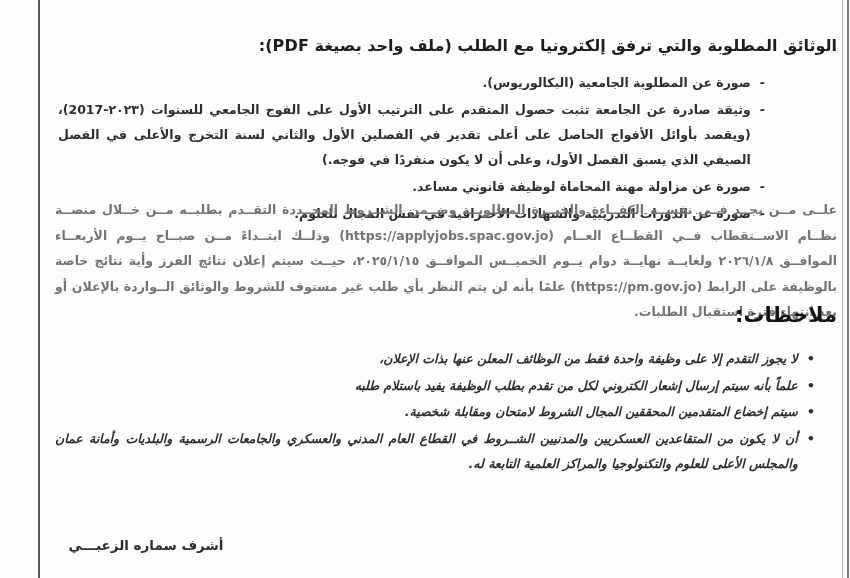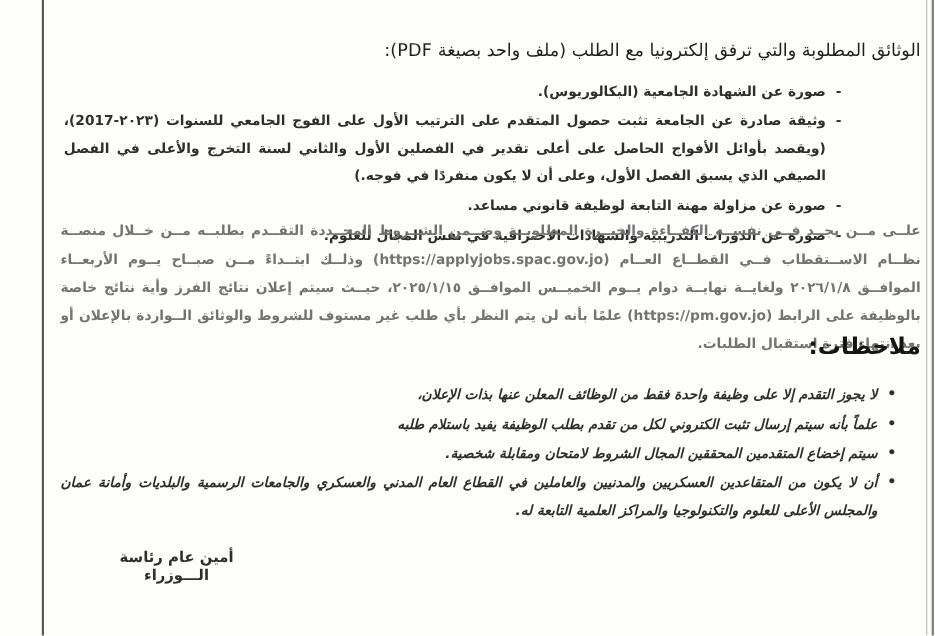--- a/index.html
+++ b/index.html
@@ -14,21 +14,21 @@
   }
   .vline { position: absolute; top: 0; height: 100%; }
   .vline-left   { left: 38px;  width: 2px; background: #5a5a5a; }
   .vline-right-inner { left: 842px; width: 1px; background: #b8b8b8; }
   .vline-right-outer { left: 847px; width: 2px; background: #7d7d7d; }
 
   .rtl { direction: rtl; unicode-bidi: embed; }
 
   .docs-title {
     position: absolute; top: 36px; right: 13px; left: 55px;
-    font-size: 16px; font-weight: normal; color: #1e1e1e;
+    font-size: 16px; font-weight: bold; color: #1e1e1e;
     text-align: right; letter-spacing: 0.2px;
   }
 
   .docs-list { position: absolute; top: 70px; right: 85px; left: 58px; }
   .doc-item {
     display: flex; flex-direction: row; gap: 9px;
     font-size: 12.5px; font-weight: bold; color: #2e2e2e;
     line-height: 25px; text-align: justify; margin-bottom: 2px;
   }
   .doc-item .marker { flex: 0 0 auto; font-weight: bold; }
@@ -70,54 +70,54 @@
 
   <div class="vline vline-left"></div>
   <div class="vline vline-right-inner"></div>
   <div class="vline vline-right-outer"></div>
 
   <div class="docs-title rtl">الوثائق المطلوبة والتي ترفق إلكترونيا مع الطلب (ملف واحد بصيغة PDF):</div>
 
   <div class="docs-list rtl">
     <div class="doc-item rtl">
       <span class="marker">-</span>
-      <span class="txt">صورة عن الشهادة الجامعية (البكالوريوس).</span>
+      <span class="txt">صورة عن المطلوبة الجامعية (البكالوريوس).</span>
     </div>
     <div class="doc-item rtl">
       <span class="marker">-</span>
       <span class="txt">وثيقة صادرة عن الجامعة تثبت حصول المتقدم على الترتيب الأول على الفوج الجامعي للسنوات (٢٠٢٣-2017)، (ويقصد بأوائل الأفواج الحاصل على أعلى تقدير في الفصلين الأول والثاني لسنة التخرج والأعلى في الفصل الصيفي الذي يسبق الفصل الأول، وعلى أن لا يكون منفردًا في فوجه.)</span>
     </div>
     <div class="doc-item rtl">
       <span class="marker">-</span>
-      <span class="txt">صورة عن مزاولة مهنة التابعة لوظيفة قانوني مساعد.</span>
+      <span class="txt">صورة عن مزاولة مهنة المحاماة لوظيفة قانوني مساعد.</span>
     </div>
     <div class="doc-item rtl">
       <span class="marker">-</span>
       <span class="txt">صورة عن الدورات التدريبية والشهادات الاحترافية في نفس المجال للعلوم.</span>
     </div>
   </div>
 
   <div class="app-paragraph rtl">علــى مــن يجــد فــي نفســه الكفــاءة والخبــرة المطلوبــة وضــمن الشــروط المحــددة التقــدم بطلبــه مــن خــلال منصــة نظــام الاســتقطاب فــي القطــاع العــام (https://applyjobs.spac.gov.jo) وذلــك ابتــداءً مــن صبــاح يــوم الأربعــاء الموافــق ٢٠٢٦/١/٨ ولغايــة نهايــة دوام يــوم الخميــس الموافــق ٢٠٢٥/١/١٥، حيــث سيتم إعلان نتائج الفرز وأية نتائج خاصة بالوظيفة على الرابط (https://pm.gov.jo) علمًا بأنه لن يتم النظر بأي طلب غير مستوف للشروط والوثائق الــواردة بالإعلان أو بعد انتهاء فترة استقبال الطلبات.</div>
 
   <div class="notes-title rtl">ملاحظات:</div>
 
   <div class="notes-list rtl">
     <div class="note-item rtl">
       <span class="marker">•</span>
       <span class="txt">لا يجوز التقدم إلا على وظيفة واحدة فقط من الوظائف المعلن عنها بذات الإعلان،</span>
     </div>
     <div class="note-item rtl">
       <span class="marker">•</span>
-      <span class="txt">علماً بأنه سيتم إرسال تثبت الكتروني لكل من تقدم بطلب الوظيفة يفيد باستلام طلبه</span>
+      <span class="txt">علماً بأنه سيتم إرسال إشعار الكتروني لكل من تقدم بطلب الوظيفة يفيد باستلام طلبه</span>
     </div>
     <div class="note-item rtl">
       <span class="marker">•</span>
       <span class="txt">سيتم إخضاع المتقدمين المحققين المجال الشروط لامتحان ومقابلة شخصية.</span>
     </div>
     <div class="note-item rtl">
       <span class="marker">•</span>
-      <span class="txt">أن لا يكون من المتقاعدين العسكريين والمدنيين والعاملين في القطاع العام المدني والعسكري والجامعات الرسمية والبلديات وأمانة عمان والمجلس الأعلى للعلوم والتكنولوجيا والمراكز العلمية التابعة له.</span>
+      <span class="txt">أن لا يكون من المتقاعدين العسكريين والمدنيين الشــروط في القطاع العام المدني والعسكري والجامعات الرسمية والبلديات وأمانة عمان والمجلس الأعلى للعلوم والتكنولوجيا والمراكز العلمية التابعة له.</span>
     </div>
   </div>
 
-  <div class="sig-title rtl">أمين عام رئاسة الـــوزراء</div>
+  <div class="sig-name rtl">أشرف سماره الزعبـــي</div>
 
 </div>
 
 </body></html>

